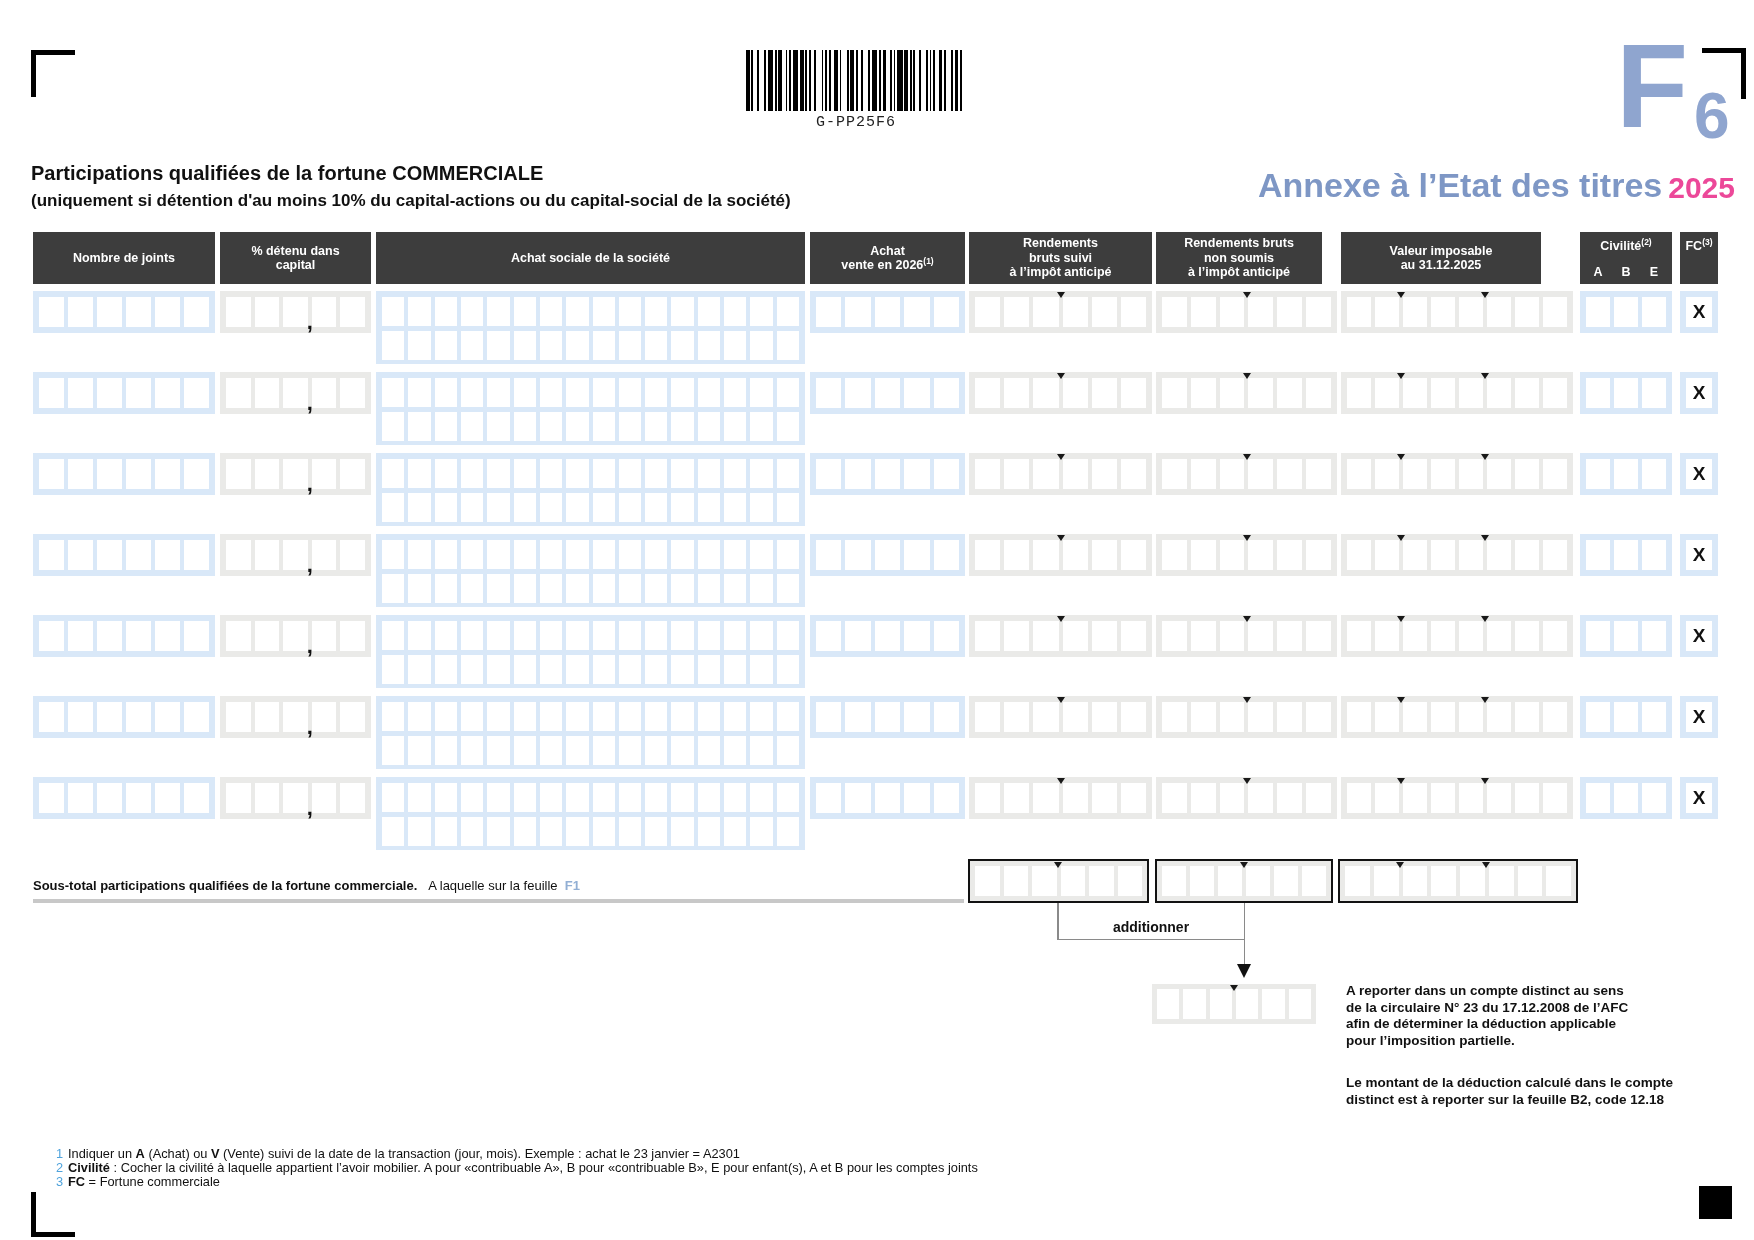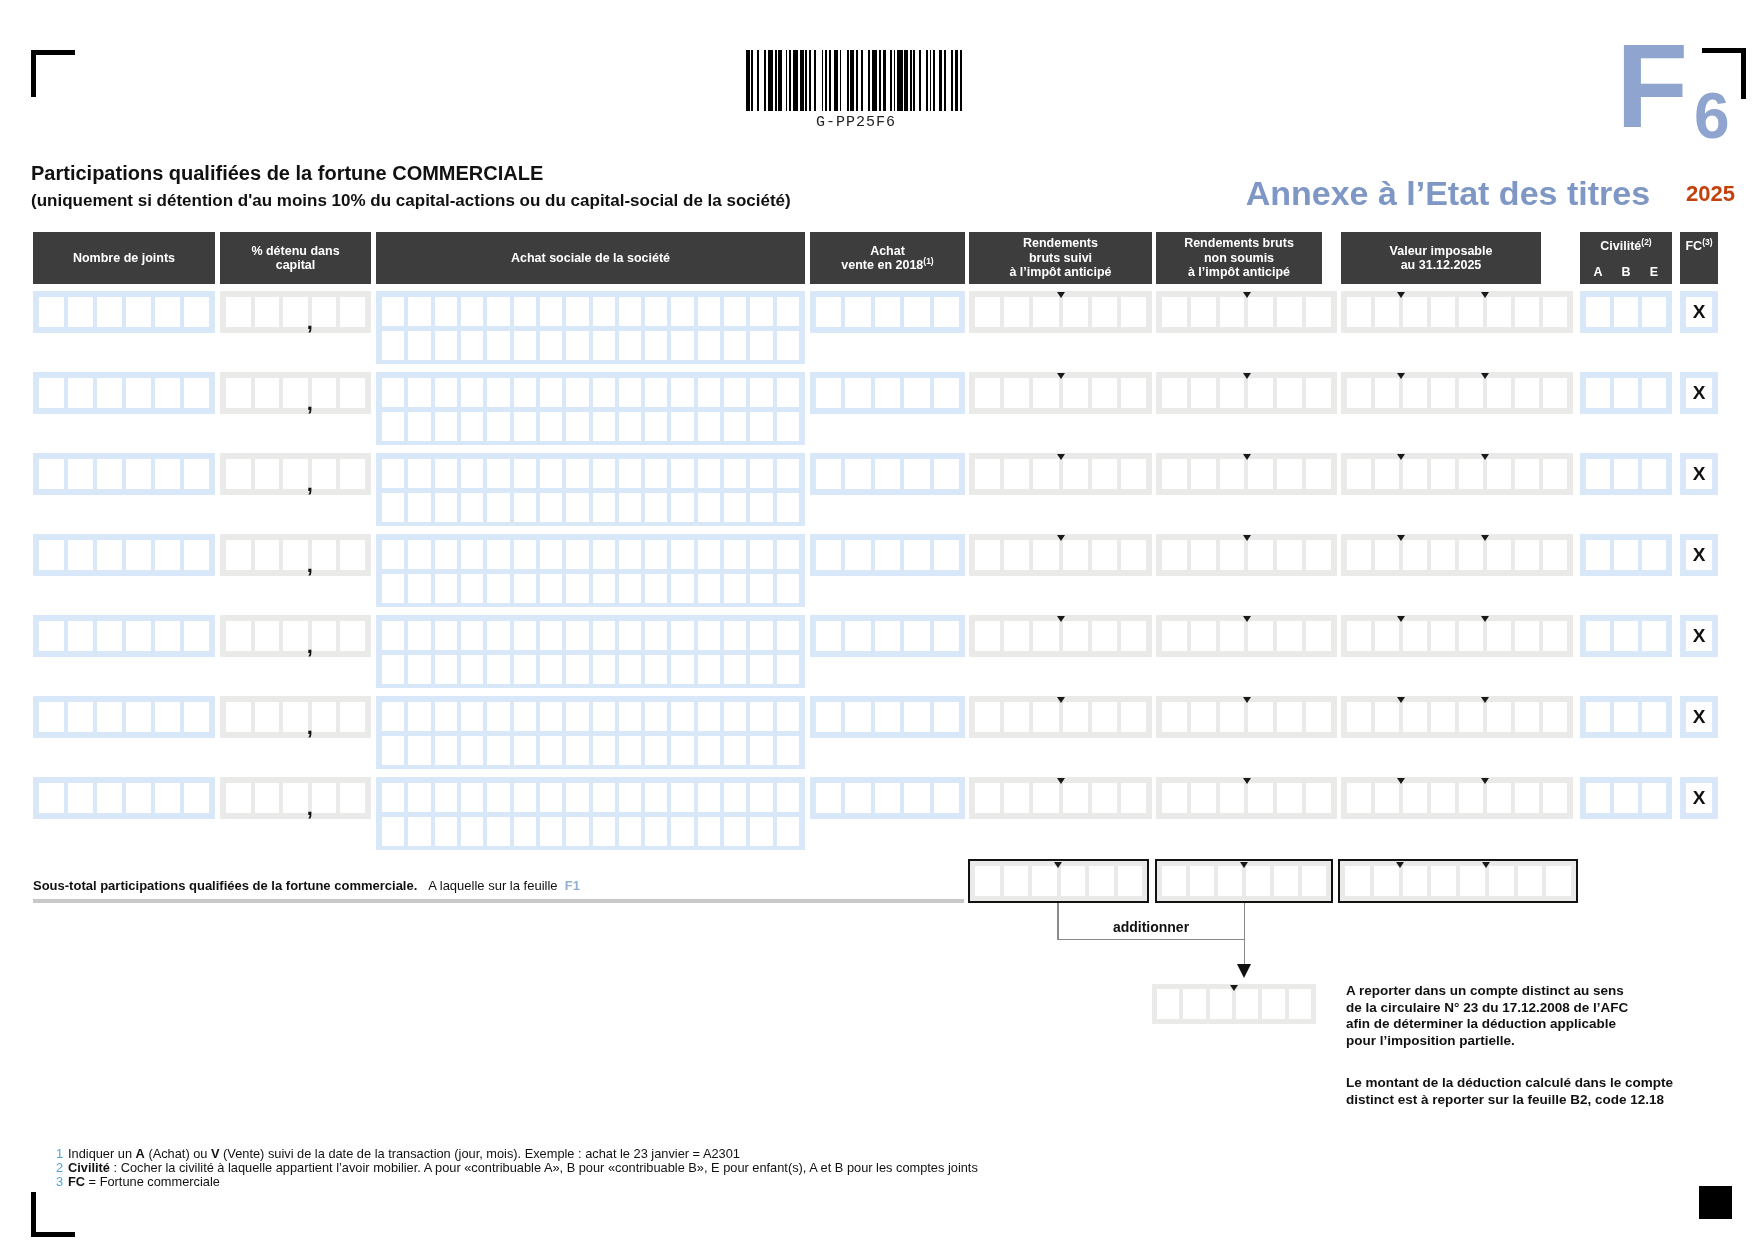--- a/index.html
+++ b/index.html
@@ -10,23 +10,23 @@
   
   .barcode{position:absolute;left:746px;top:50px;width:220px;height:61px}
   .barcode .bar{position:absolute;top:0;height:61px;background:#000}
   .bctext{position:absolute;left:746px;top:114px;width:220px;text-align:center;
           font-family:"Liberation Mono","DejaVu Sans Mono",monospace;font-size:15px;letter-spacing:1px;color:#222}
   
   .title{position:absolute;left:31px;top:162px;font-size:20px;font-weight:bold}
   .subtitle{position:absolute;left:31px;top:191px;font-size:17px;font-weight:bold}
   .biglet{position:absolute;left:1616px;top:27px;font-size:118px;line-height:1;font-weight:bold;color:#8FA5CF}
   .bignum{position:absolute;left:1694px;top:84px;font-size:64px;line-height:1;font-weight:bold;color:#8FA5CF}
-  .annexline{position:absolute;right:19px;top:174px;display:flex;align-items:center;gap:36px;white-space:nowrap}
+  .annexline{position:absolute;right:19px;top:166px;display:flex;align-items:flex-end;gap:6px;white-space:nowrap}
   .annexlabel{font-size:34px;font-weight:bold;color:#7E97C5}
-  .annexyear{font-size:22px;font-weight:bold;color:#c2410c}
+  .annexyear{font-size:30px;font-weight:bold;color:#ec4899}
   
   .hdr{position:absolute;top:232px;height:52px;background:#3D3D3D;color:#fff;
        display:flex;align-items:center;justify-content:center;text-align:center;
        font-weight:bold;font-size:12.5px;line-height:14.5px;white-space:pre-line;box-sizing:border-box}
   .hdr sup{font-size:8.5px;vertical-align:super;line-height:0;font-weight:bold}
   .hdr-civ{flex-direction:column;justify-content:space-between;padding:7px 0 5px}
   .civ-letters{display:flex;width:100%;gap:4px;padding:0 6px;box-sizing:border-box}
   .civ-letters span{flex:1;text-align:center;font-size:12.5px;font-weight:bold}
   .hdr-fc{align-items:flex-start;padding-top:7px}
   
@@ -132,21 +132,21 @@
 <div class="annexline">
   <span class="annexlabel">Annexe à l’Etat des titres</span>
   <span class="annexyear">2025</span>
 </div>
 
 <div class="hdr" style="left:33px;width:182px"><span>Nombre de joints</span></div>
 <div class="hdr" style="left:220px;width:151px"><span>% détenu dans
 capital</span></div>
 <div class="hdr" style="left:376px;width:429px"><span>Achat sociale de la société</span></div>
 <div class="hdr" style="left:810px;width:155px"><span><span>Achat
-vente en 2018</span><sup>(1)</sup></span></div>
+vente en 2026</span><sup>(1)</sup></span></div>
 <div class="hdr" style="left:969px;width:183px"><span>Rendements
 bruts suivi
 à l’impôt anticipé</span></div>
 <div class="hdr" style="left:1156px;width:166px"><span>Rendements bruts
 non soumis
 à l’impôt anticipé</span></div>
 <div class="hdr" style="left:1341px;width:200px"><span>Valeur imposable
 au 31.12.2025</span></div>
 <div class="hdr hdr-civ" style="left:1580px;width:92px">
   <span><span>Civilité</span><sup>(2)</sup></span>

